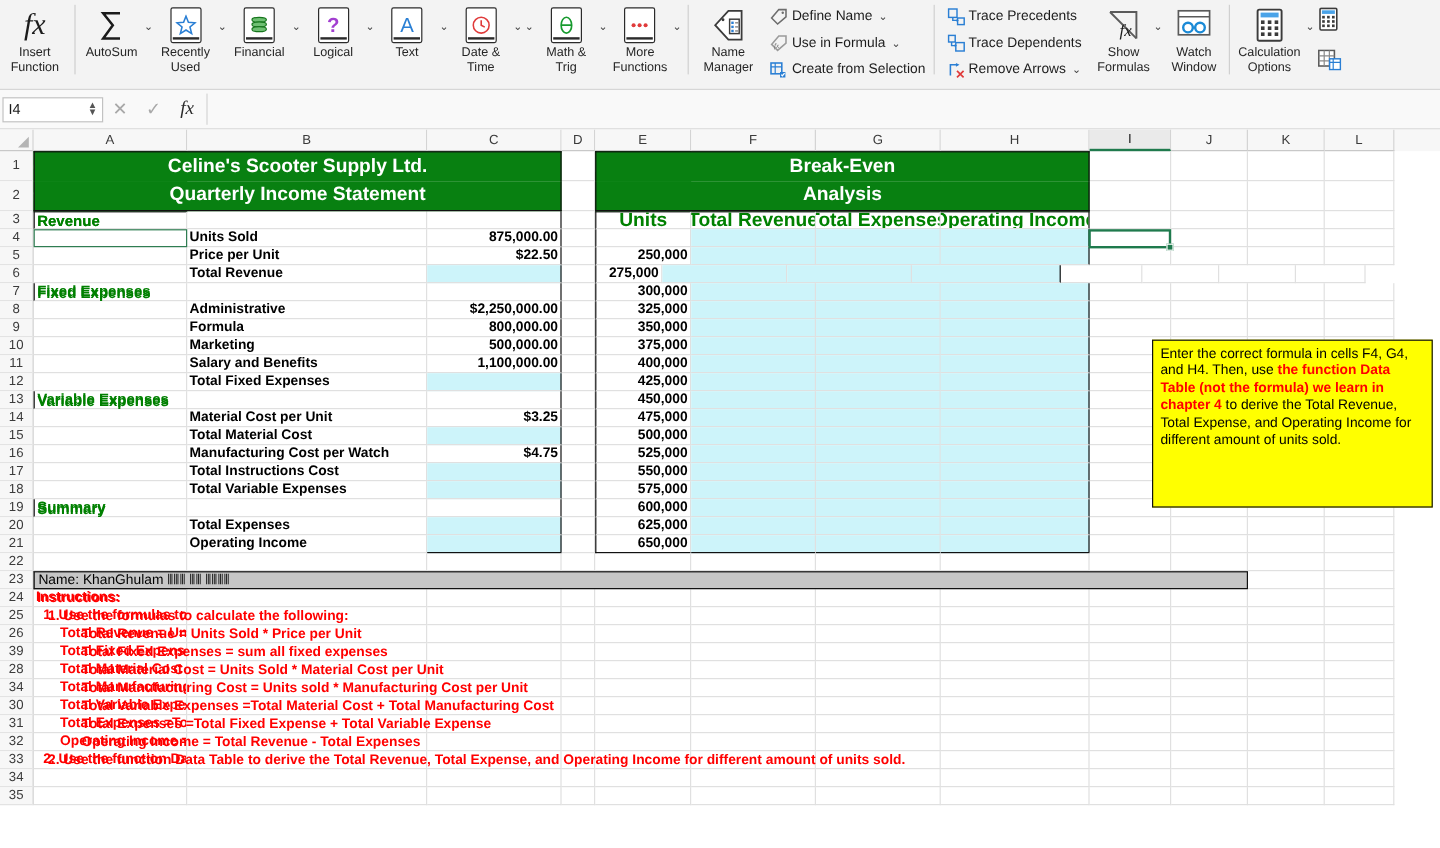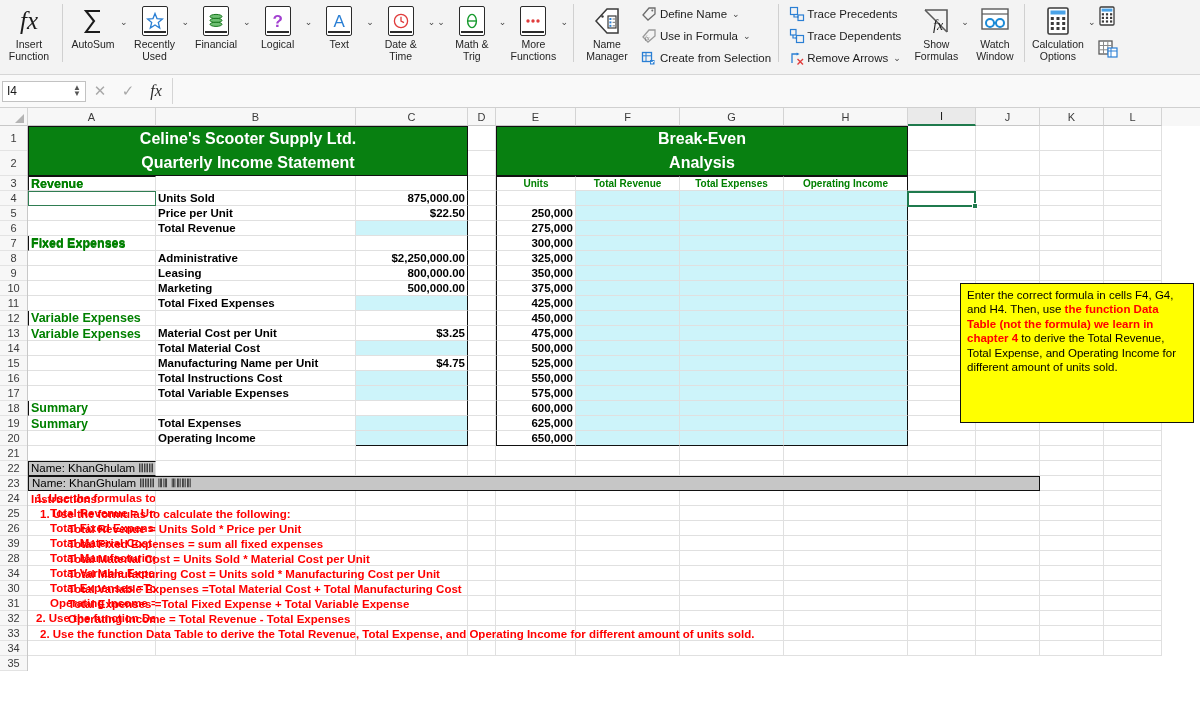--- a/index.html
+++ b/index.html
@@ -123,21 +123,21 @@
 
   
   .v-title {
     background: #088011; color: #ffffff; font-weight: bold; font-size: 15px;
     justify-content: center; border-right: none; border-bottom: none;
   }
   .v-sect { color: #008000; font-weight: bold; font-size: 12.5px; }
   .v-lbl { font-weight: bold; font-size: 11.5px; color:#000; }
   .v-num { font-weight: bold; justify-content: flex-end; }
   .v-blue { background: #cdf4fa; }
-  .v-hdr { color:#008000; font-weight:bold; justify-content:center; font-size: 10px; }
+  .v-hdr { color:#008000; font-weight:bold; justify-content:center; font-size: 16px; }
   .v-inst { color: #ff0000; font-weight: bold; font-size: 11.5px; }
   .v-name { background:#c6c6c6; color:#000; font-size: 11.5px; }
 
   
   .bt { border-top: 1.6px solid #111; }
   .bb { border-bottom: 1.6px solid #111; }
   .bl { border-left: 1.6px solid #111; }
   .br { border-right: 1.6px solid #111; }
 
   
@@ -615,21 +615,21 @@
             <div class="cell " style="width: 68px; height: 15px;"></div>
             <div class="cell " style="width: 64px; height: 15px;"></div>
             <div class="cell " style="width: 64px; height: 15px;"></div>
             <div class="cell " style="width: 58px; height: 15px;"></div>
           </div>
           <div class="crow" style="height: 15px;">
             <div class="cell " style="width: 128px; height: 15px;"></div>
             <div class="cell v-lbl" style="width: 200px; height: 15px;">Total Revenue</div>
             <div class="cell v-num v-blue br" style="width: 112px; height: 15px;"></div>
             <div class="cell " style="width: 28px; height: 15px;"></div>
-            <div class="cell v-num bl" style="width: 80px; height: 15px;">275,000</div>
+            <div class="cell v-num bl" style="width: 56px; height: 15px;">275,000</div>
             <div class="cell v-blue" style="width: 104px; height: 15px;"></div>
             <div class="cell v-blue" style="width: 104px; height: 15px;"></div>
             <div class="cell v-blue br" style="width: 124px; height: 15px;"></div>
             <div class="cell " style="width: 68px; height: 15px;"></div>
             <div class="cell " style="width: 64px; height: 15px;"></div>
             <div class="cell " style="width: 64px; height: 15px;"></div>
             <div class="cell " style="width: 58px; height: 15px;"></div>
           </div>
           <div class="crow" style="height: 15px;">
             <div class="cell v-sect bl" style="width: 128px; height: 15px;">Fixed Expenses</div>
@@ -654,21 +654,21 @@
             <div class="cell v-blue" style="width: 104px; height: 15px;"></div>
             <div class="cell v-blue" style="width: 104px; height: 15px;"></div>
             <div class="cell v-blue br" style="width: 124px; height: 15px;"></div>
             <div class="cell " style="width: 68px; height: 15px;"></div>
             <div class="cell " style="width: 64px; height: 15px;"></div>
             <div class="cell " style="width: 64px; height: 15px;"></div>
             <div class="cell " style="width: 58px; height: 15px;"></div>
           </div>
           <div class="crow" style="height: 15px;">
             <div class="cell " style="width: 128px; height: 15px;"></div>
-            <div class="cell v-lbl" style="width: 200px; height: 15px;">Leasing</div>
+            <div class="cell v-lbl" style="width: 200px; height: 15px;">Formula</div>
             <div class="cell v-num br" style="width: 112px; height: 15px;">800,000.00</div>
             <div class="cell " style="width: 28px; height: 15px;"></div>
             <div class="cell v-num bl" style="width: 80px; height: 15px;">350,000</div>
             <div class="cell v-blue" style="width: 104px; height: 15px;"></div>
             <div class="cell v-blue" style="width: 104px; height: 15px;"></div>
             <div class="cell v-blue br" style="width: 124px; height: 15px;"></div>
             <div class="cell " style="width: 68px; height: 15px;"></div>
             <div class="cell " style="width: 64px; height: 15px;"></div>
             <div class="cell " style="width: 64px; height: 15px;"></div>
             <div class="cell " style="width: 58px; height: 15px;"></div>
@@ -682,20 +682,34 @@
             <div class="cell v-blue" style="width: 104px; height: 15px;"></div>
             <div class="cell v-blue" style="width: 104px; height: 15px;"></div>
             <div class="cell v-blue br" style="width: 124px; height: 15px;"></div>
             <div class="cell " style="width: 68px; height: 15px;"></div>
             <div class="cell " style="width: 64px; height: 15px;"></div>
             <div class="cell " style="width: 64px; height: 15px;"></div>
             <div class="cell " style="width: 58px; height: 15px;"></div>
           </div>
           <div class="crow" style="height: 15px;">
             <div class="cell " style="width: 128px; height: 15px;"></div>
+            <div class="cell v-lbl" style="width: 200px; height: 15px;">Salary and Benefits</div>
+            <div class="cell v-num br" style="width: 112px; height: 15px;">1,100,000.00</div>
+            <div class="cell " style="width: 28px; height: 15px;"></div>
+            <div class="cell v-num bl" style="width: 80px; height: 15px;">400,000</div>
+            <div class="cell v-blue" style="width: 104px; height: 15px;"></div>
+            <div class="cell v-blue" style="width: 104px; height: 15px;"></div>
+            <div class="cell v-blue br" style="width: 124px; height: 15px;"></div>
+            <div class="cell " style="width: 68px; height: 15px;"></div>
+            <div class="cell " style="width: 64px; height: 15px;"></div>
+            <div class="cell " style="width: 64px; height: 15px;"></div>
+            <div class="cell " style="width: 58px; height: 15px;"></div>
+          </div>
+          <div class="crow" style="height: 15px;">
+            <div class="cell " style="width: 128px; height: 15px;"></div>
             <div class="cell v-lbl" style="width: 200px; height: 15px;">Total Fixed Expenses</div>
             <div class="cell v-num v-blue br" style="width: 112px; height: 15px;"></div>
             <div class="cell " style="width: 28px; height: 15px;"></div>
             <div class="cell v-num bl" style="width: 80px; height: 15px;">425,000</div>
             <div class="cell v-blue" style="width: 104px; height: 15px;"></div>
             <div class="cell v-blue" style="width: 104px; height: 15px;"></div>
             <div class="cell v-blue br" style="width: 124px; height: 15px;"></div>
             <div class="cell " style="width: 68px; height: 15px;"></div>
             <div class="cell " style="width: 64px; height: 15px;"></div>
             <div class="cell " style="width: 64px; height: 15px;"></div>
@@ -738,21 +752,21 @@
             <div class="cell v-blue" style="width: 104px; height: 15px;"></div>
             <div class="cell v-blue" style="width: 104px; height: 15px;"></div>
             <div class="cell v-blue br" style="width: 124px; height: 15px;"></div>
             <div class="cell " style="width: 68px; height: 15px;"></div>
             <div class="cell " style="width: 64px; height: 15px;"></div>
             <div class="cell " style="width: 64px; height: 15px;"></div>
             <div class="cell " style="width: 58px; height: 15px;"></div>
           </div>
           <div class="crow" style="height: 15px;">
             <div class="cell " style="width: 128px; height: 15px;"></div>
-            <div class="cell v-lbl" style="width: 200px; height: 15px;">Manufacturing Name per Unit</div>
+            <div class="cell v-lbl" style="width: 200px; height: 15px;">Manufacturing Cost per Watch</div>
             <div class="cell v-num br" style="width: 112px; height: 15px;">$4.75</div>
             <div class="cell " style="width: 28px; height: 15px;"></div>
             <div class="cell v-num bl" style="width: 80px; height: 15px;">525,000</div>
             <div class="cell v-blue" style="width: 104px; height: 15px;"></div>
             <div class="cell v-blue" style="width: 104px; height: 15px;"></div>
             <div class="cell v-blue br" style="width: 124px; height: 15px;"></div>
             <div class="cell " style="width: 68px; height: 15px;"></div>
             <div class="cell " style="width: 64px; height: 15px;"></div>
             <div class="cell " style="width: 64px; height: 15px;"></div>
             <div class="cell " style="width: 58px; height: 15px;"></div>

